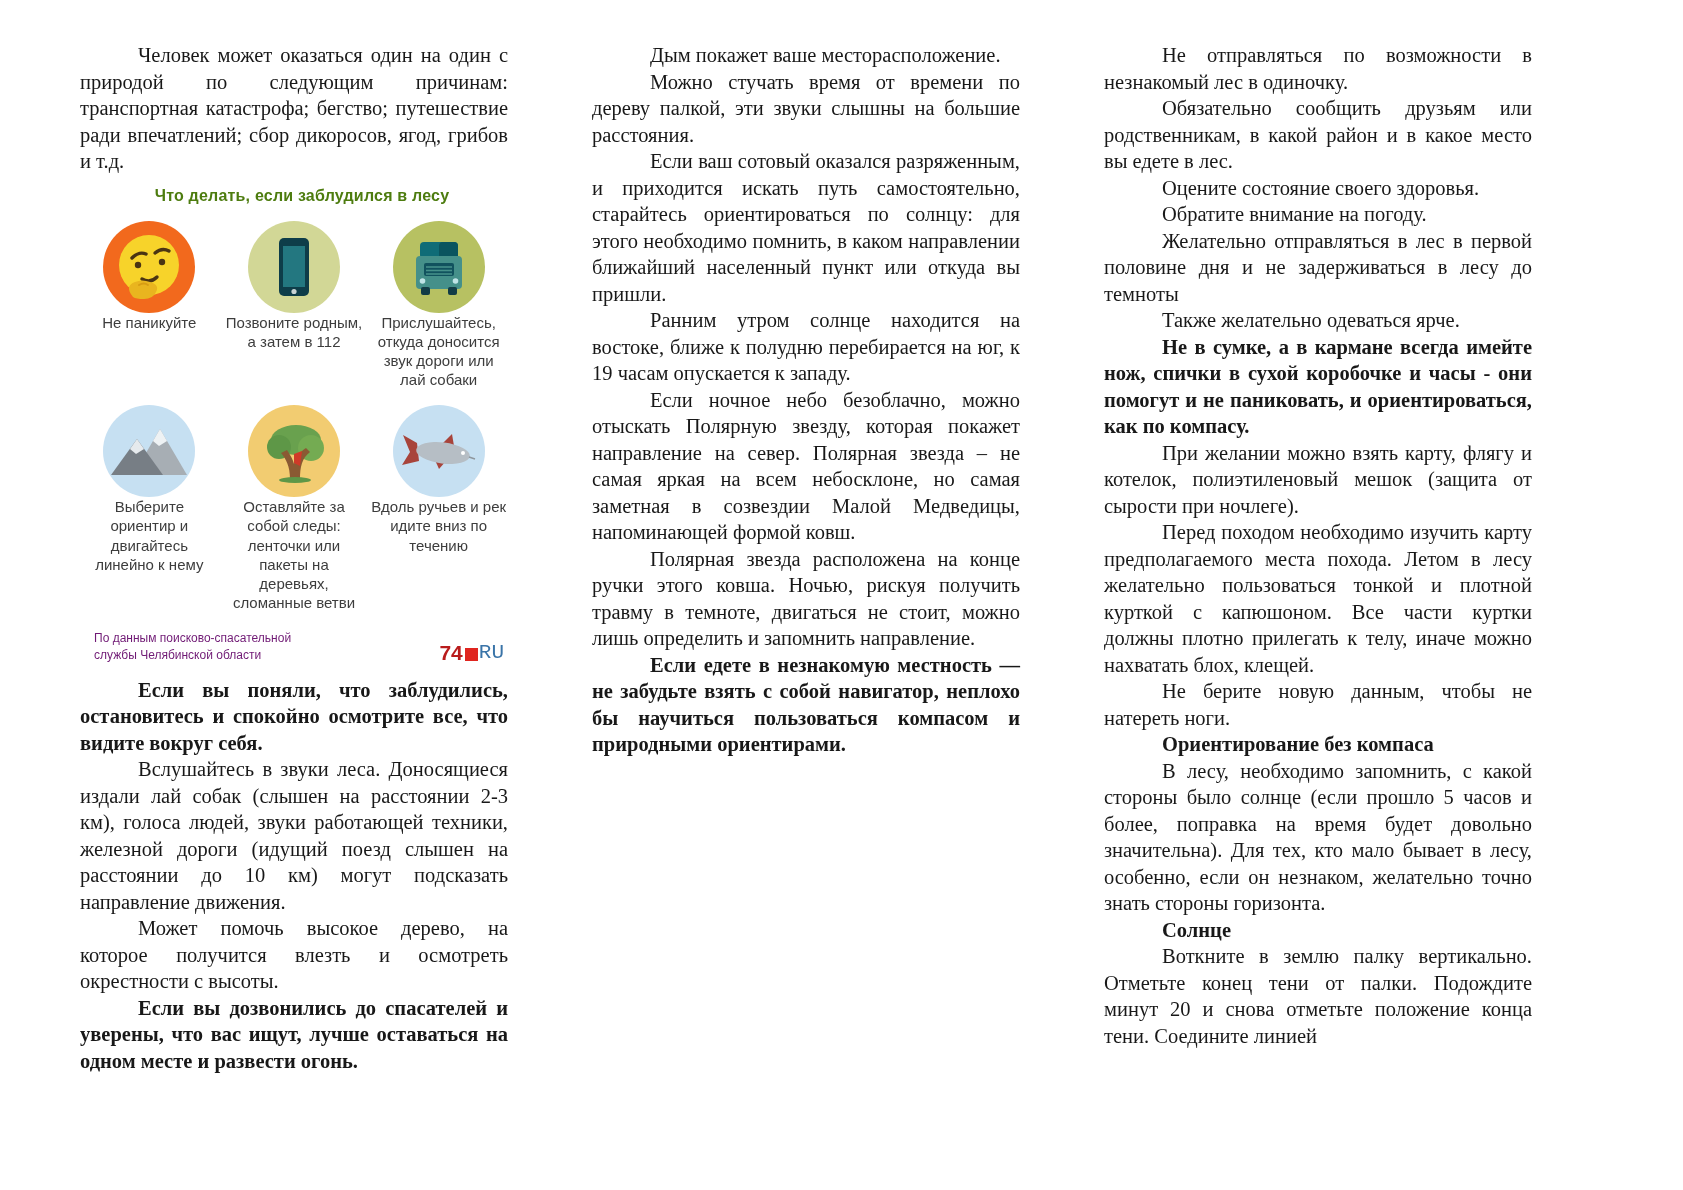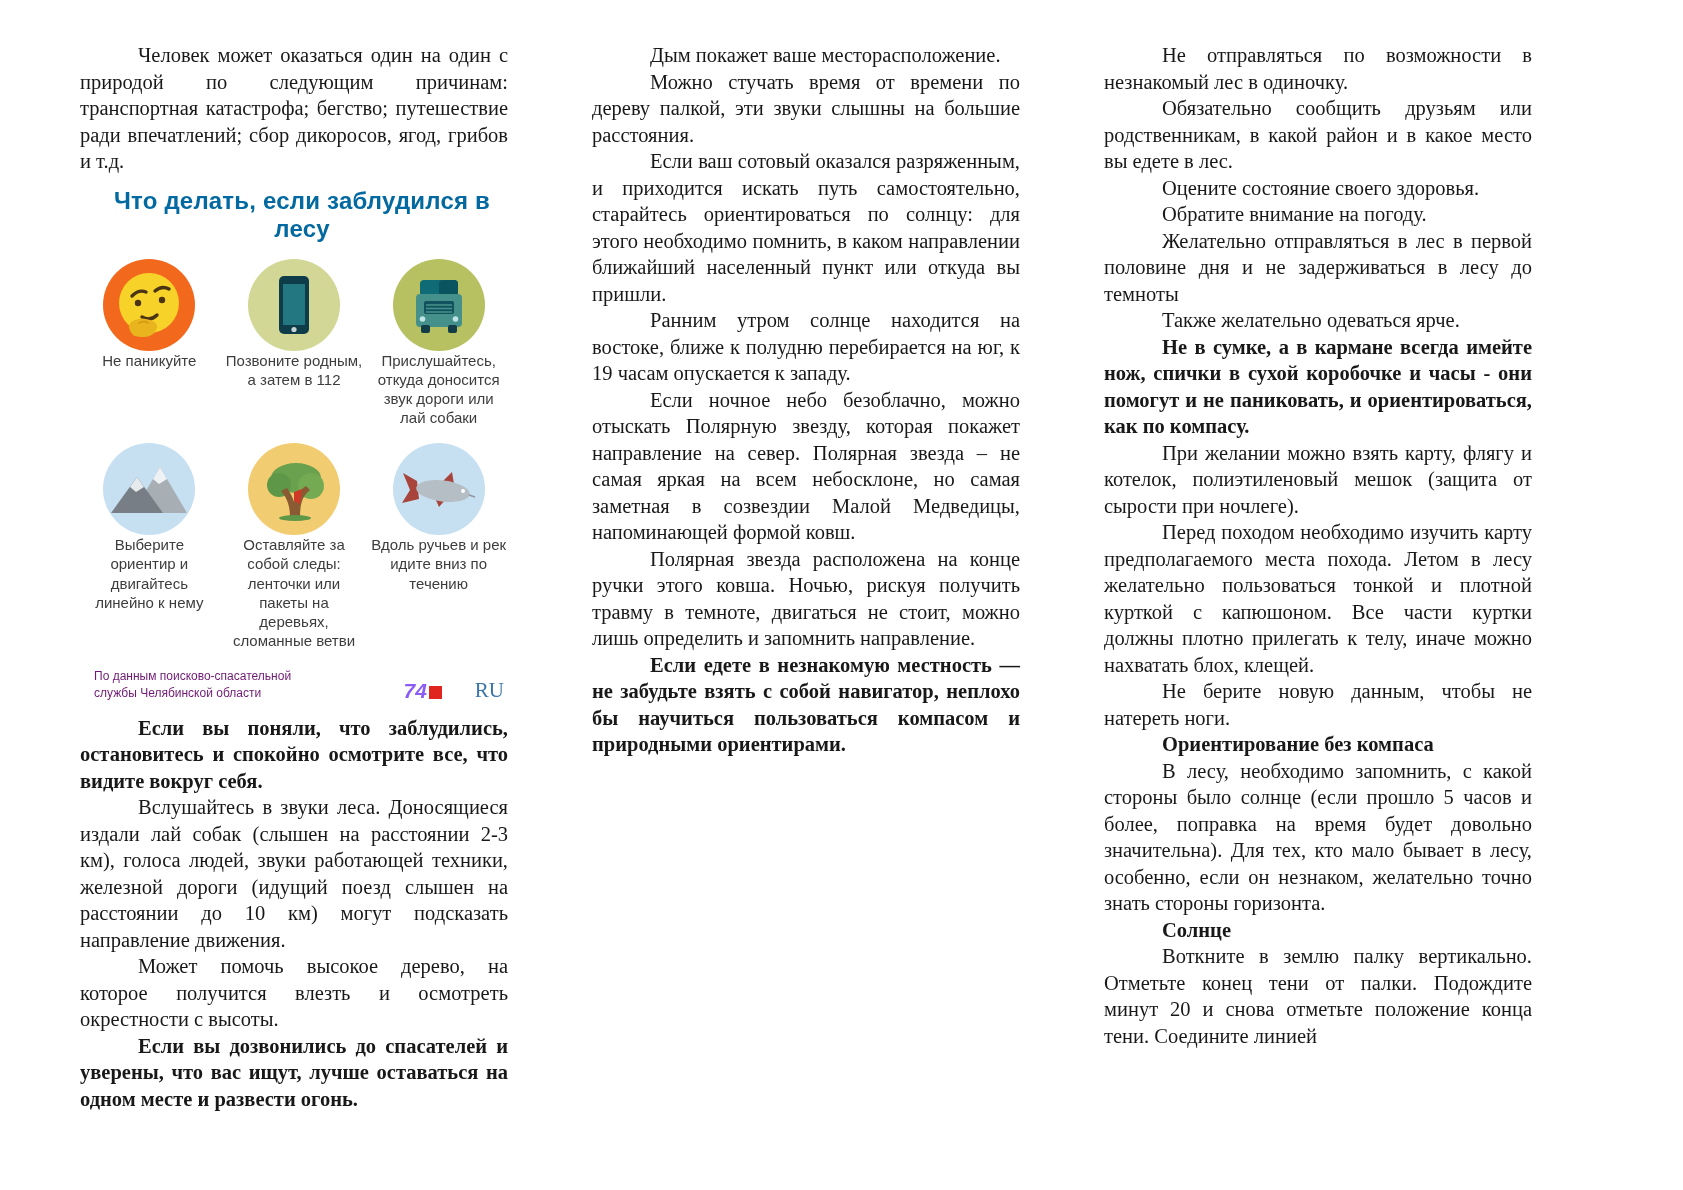--- a/index.html
+++ b/index.html
@@ -22,22 +22,22 @@
   .col p.b{font-weight:bold;}
   .col p.head{text-align:left;}
 
   
   .ig{
     margin:12px 0 10px 0;
     font-family:"Liberation Sans",sans-serif;
     color:#3c3c3c;
   }
   .ig-title{
-    font-size:24px;font-weight:bold;text-align:center;
-    color:#0369a1;margin:10px 0 16px 16px;letter-spacing:.2px;
+    font-size:16px;font-weight:bold;text-align:center;
+    color:#4d7c0f;margin:10px 0 16px 16px;letter-spacing:.2px;
   }
   .ig-grid{
     display:grid;grid-template-columns:repeat(3,1fr);
     column-gap:6px;row-gap:16px;
   }
   .ig-item{margin:0;display:flex;flex-direction:column;align-items:center;}
   .circle{
     width:92px;height:92px;border-radius:50%;
     display:flex;align-items:center;justify-content:center;
     flex:0 0 auto;
@@ -45,23 +45,23 @@
   .ig-item figcaption{
     font-size:15px;line-height:1.28;text-align:center;
     margin-top:0;color:#3d3d3d;max-width:150px;
   }
   .ig-footer{
     display:flex;justify-content:space-between;align-items:flex-end;
     margin:18px 0 14px 0;padding:0 4px 0 14px;
   }
   .ig-source{font-size:12px;line-height:1.35;color:#701a75;}
   .logo{display:flex;align-items:center;line-height:1;}
-  .logo .num{font-weight:800;font-size:21px;color:#8b5cf6;font-family:"Liberation Sans",sans-serif;font-style:italic;}
+  .logo .num{font-weight:800;font-size:21px;color:#b91c1c;font-family:"Liberation Sans",sans-serif;}
   .logo .sq{display:inline-block;width:13px;height:13px;margin:4px 1px 0 2px;}
-  .logo .ru{font-weight:400;font-size:21px;color:#3a74a8;font-family:Liberation Serif, serif;padding-left:32px;}
+  .logo .ru{font-weight:400;font-size:21px;color:#3a74a8;font-family:Liberation Mono, monospace;}
   svg{display:block;}
 </style>
 </head>
 <body>
 
 <div class="page">
 
   <div class="col">
     <p><span class="b">Человек может оказаться один на один с природой</span><span> по следующим причинам: транспортная катастрофа; бегство; путешествие ради впечатлений; сбор дикоросов, ягод, грибов и т.д.</span></p>
 

